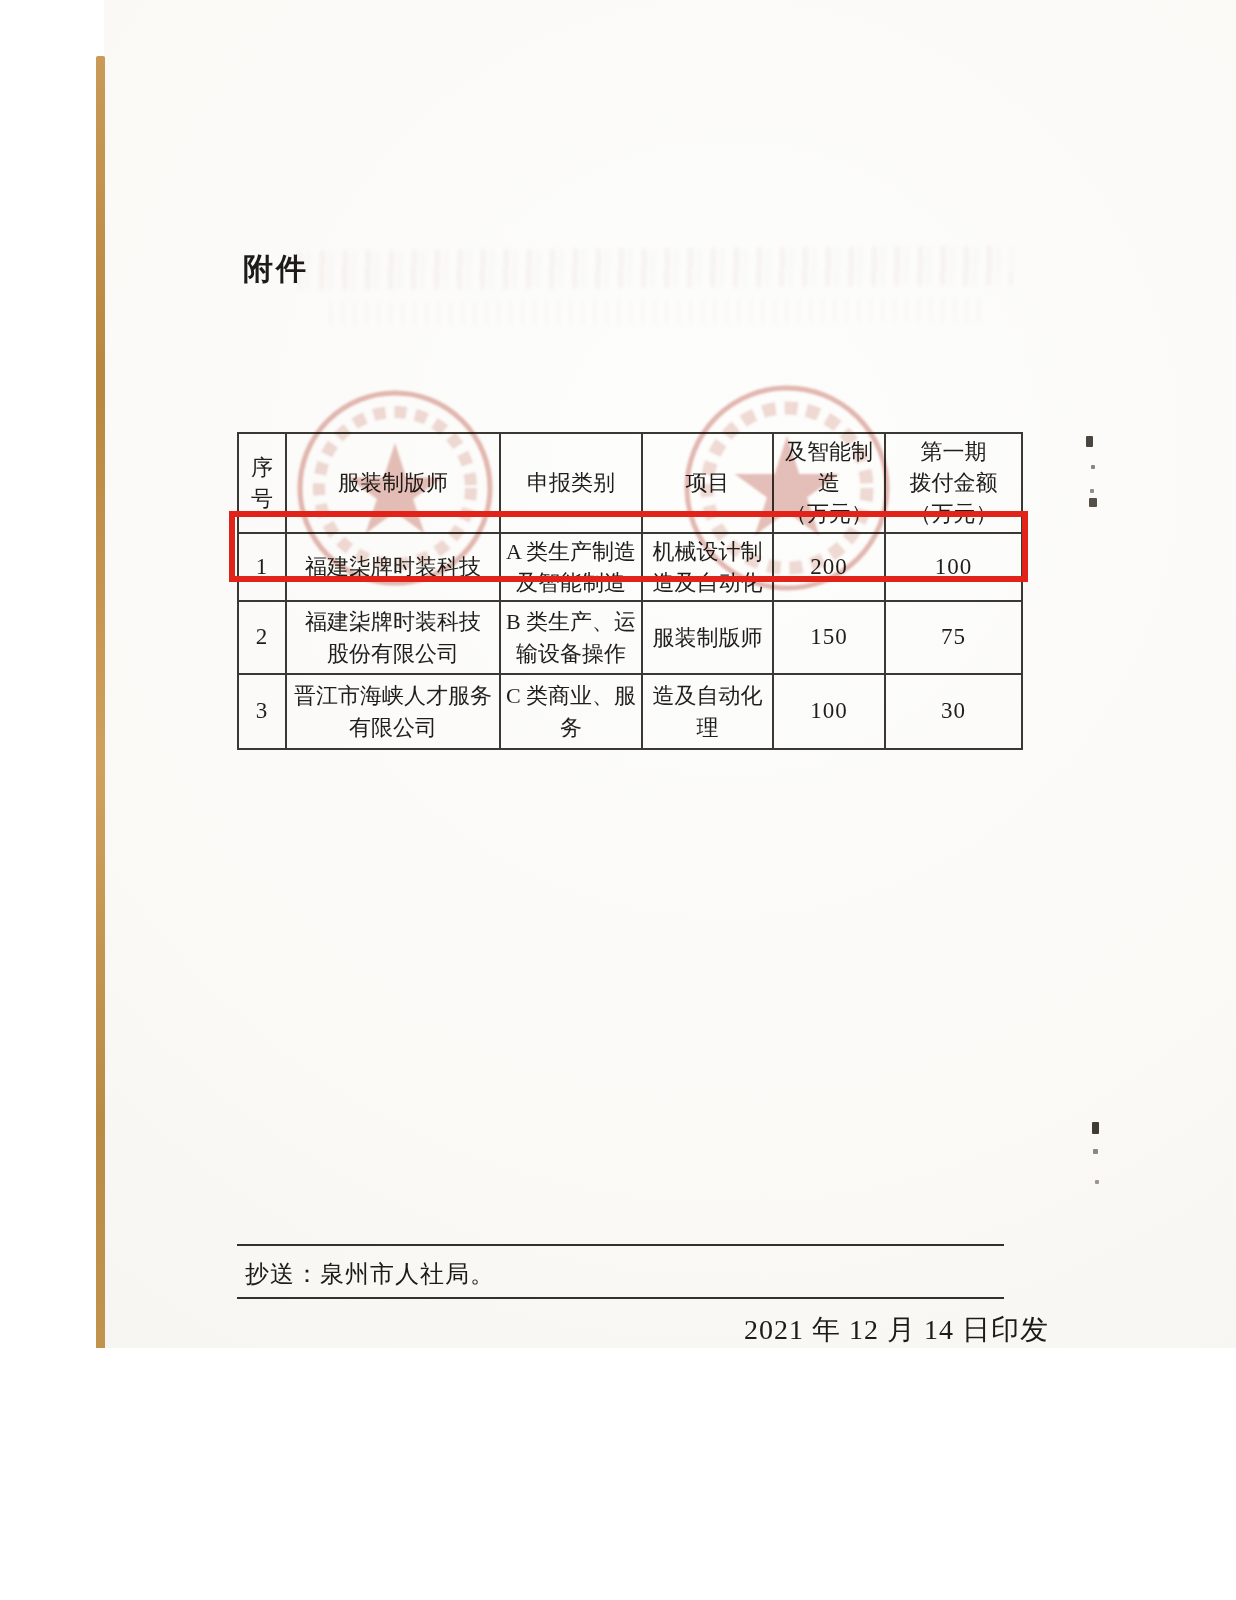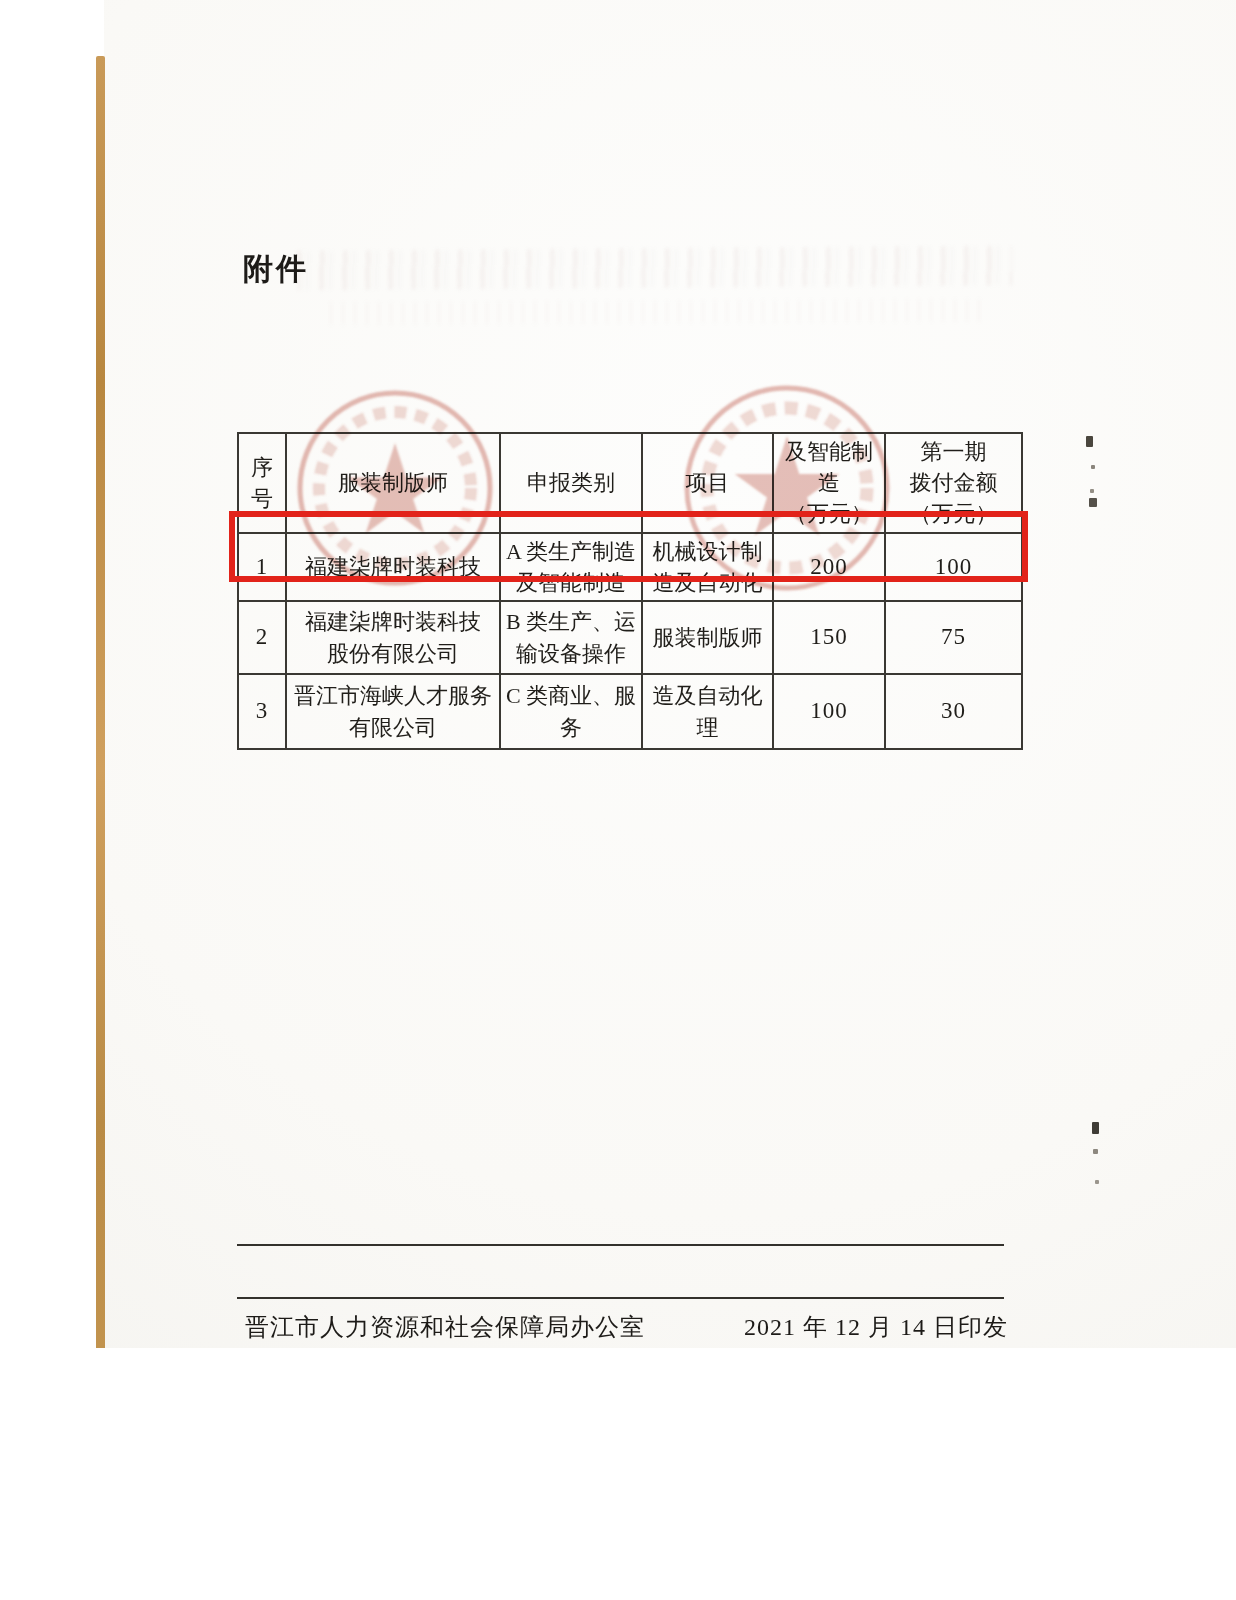--- a/index.html
+++ b/index.html
@@ -93,21 +93,21 @@
   .stamp-left{left:290px;top:385px;}
   .stamp-right{left:681px;top:383px;}
 
   
   .rule{position:absolute;left:237px;width:767px;background:#33312c;z-index:2;}
   .rule-1{top:1244px;height:2px;}
   .rule-2{top:1297px;height:2px;}
   .rule-3{top:1351px;height:3px;}
   .cc-line{position:absolute;left:245px;top:1258px;font-size:24px;letter-spacing:1px;z-index:2;}
   .issuer{position:absolute;left:245px;top:1311px;font-size:24px;letter-spacing:1px;z-index:2;}
-  .print-date{position:absolute;left:744px;top:1311px;font-size:24px;letter-spacing:1px;z-index:2;}
+  .print-date{position:absolute;left:744px;top:1311px;font-size:28px;letter-spacing:1px;z-index:2;}
   .page-number{position:absolute;left:228px;top:1396px;font-size:24px;letter-spacing:7px;z-index:2;}
 
   
   .speck{position:absolute;z-index:2;border-radius:1px;}
   .sp1{left:1086px;top:436px;width:7px;height:11px;background:#4a463e;}
   .sp2{left:1091px;top:465px;width:4px;height:4px;background:#8a857c;}
   .sp3{left:1090px;top:489px;width:4px;height:4px;background:#938e85;}
   .sp4{left:1089px;top:498px;width:8px;height:9px;background:#55514a;}
   .sp5{left:1092px;top:1122px;width:7px;height:12px;background:#3f3c36;}
   .sp6{left:1093px;top:1149px;width:5px;height:5px;background:#8d887f;}
@@ -212,22 +212,22 @@
 理</td>
         <td class="num">100</td>
         <td class="num">30</td>
       </tr>
     </tbody>
   </table>
 
   <div class="highlight-box"></div>
 
   <div class="rule rule-1"></div>
+  <div class="cc-line">抄送：泉州市人社局。</div>
   <div class="rule rule-2"></div>
-  <div class="issuer">晋江市人力资源和社会保障局办公室</div>
   <div class="print-date">2021 年 12 月 14 日印发</div>
   <div class="rule rule-3"></div>
 
   <div class="page-number">- 4 -</div>
 
   <div class="speck sp1"></div>
   <div class="speck sp2"></div>
   <div class="speck sp3"></div>
   <div class="speck sp4"></div>
   <div class="speck sp5"></div>

